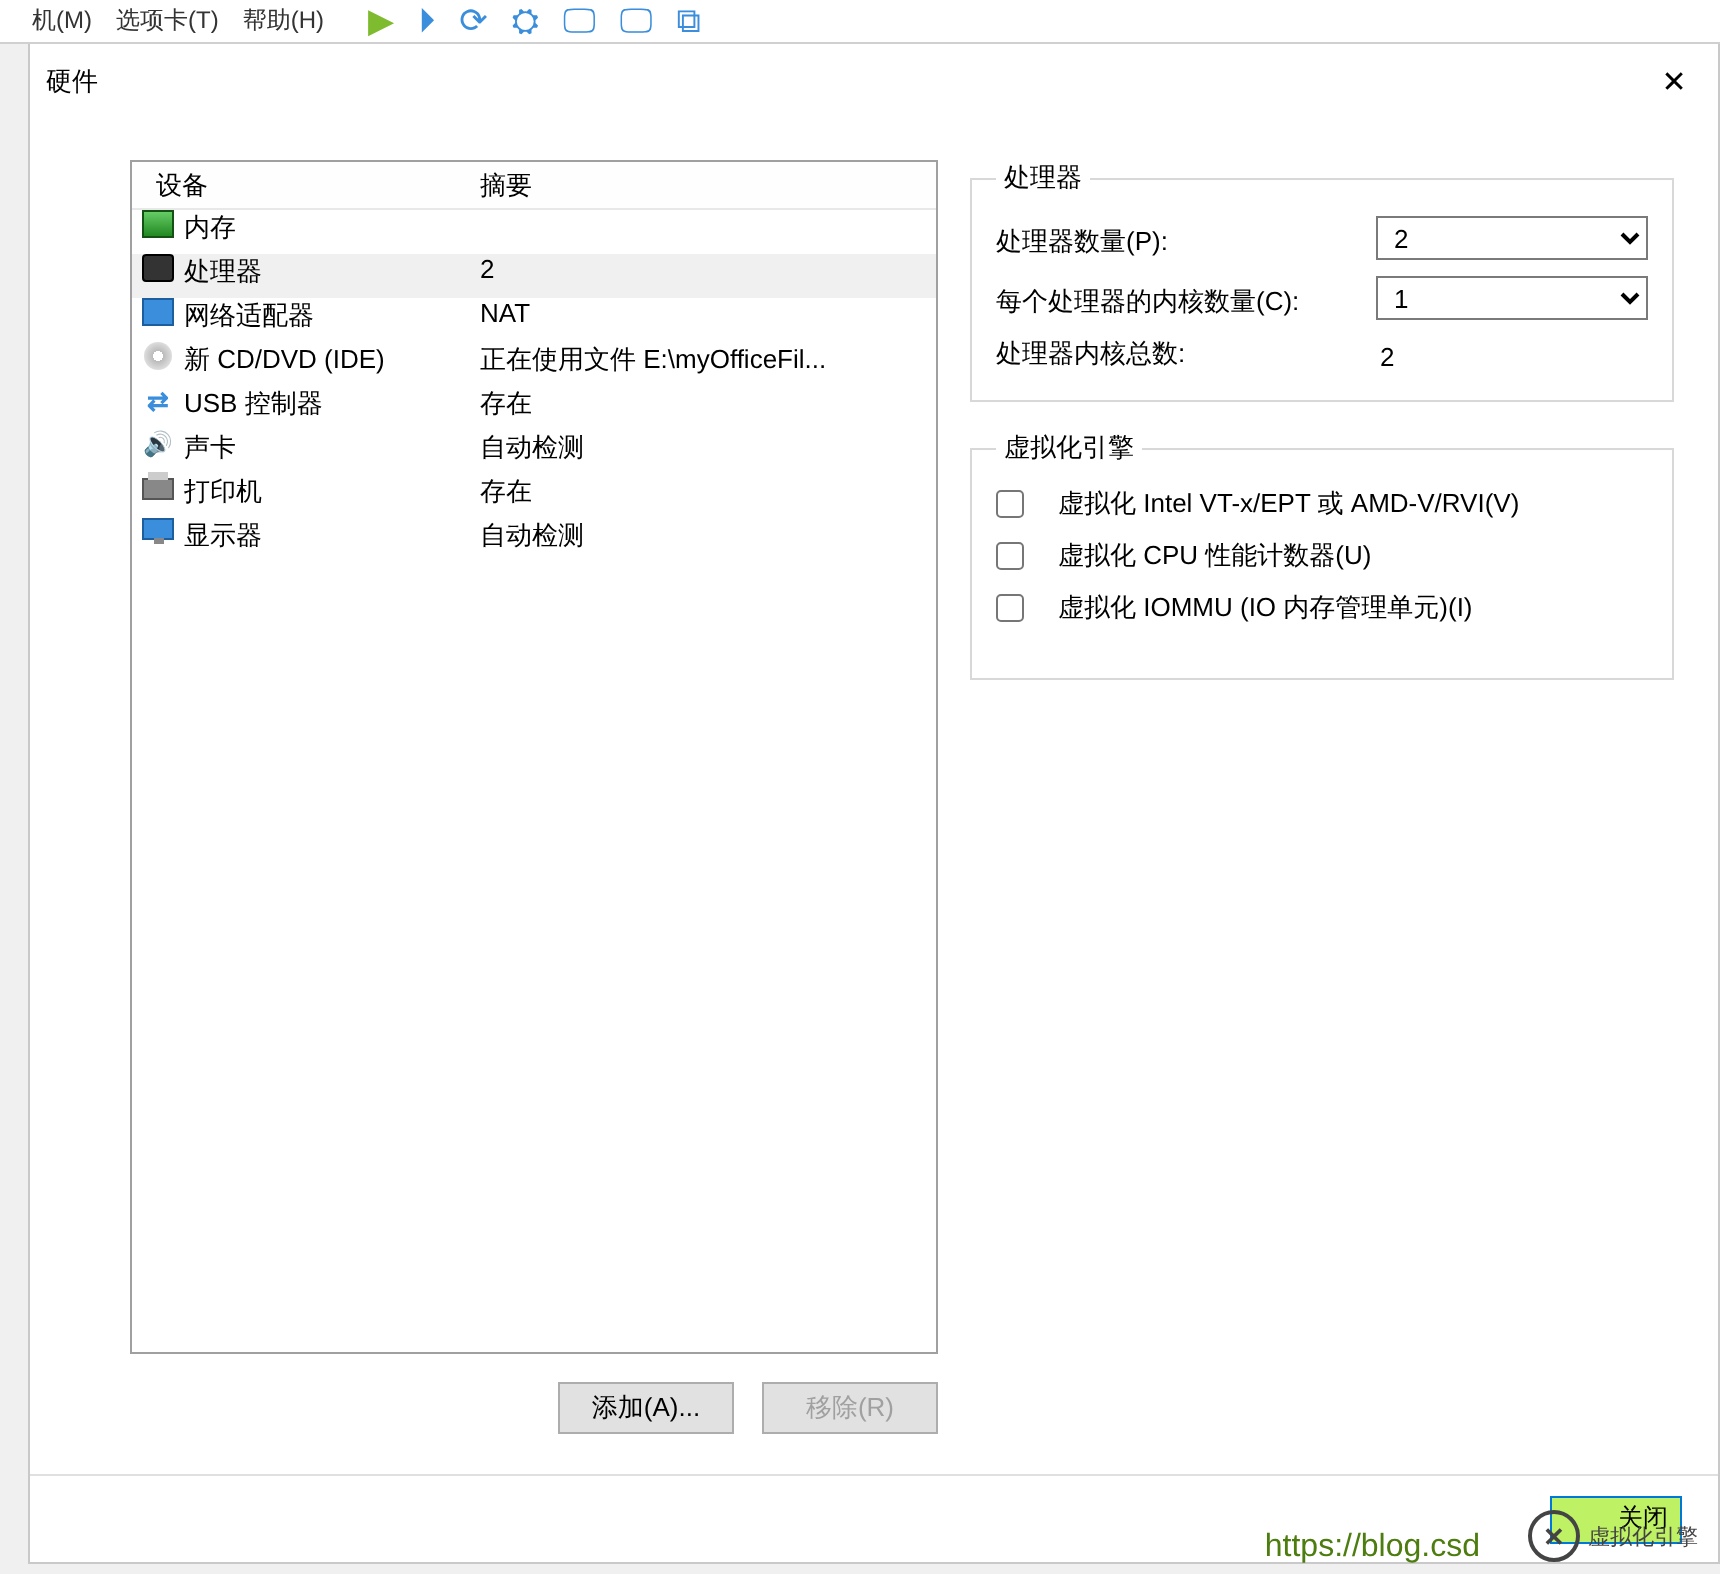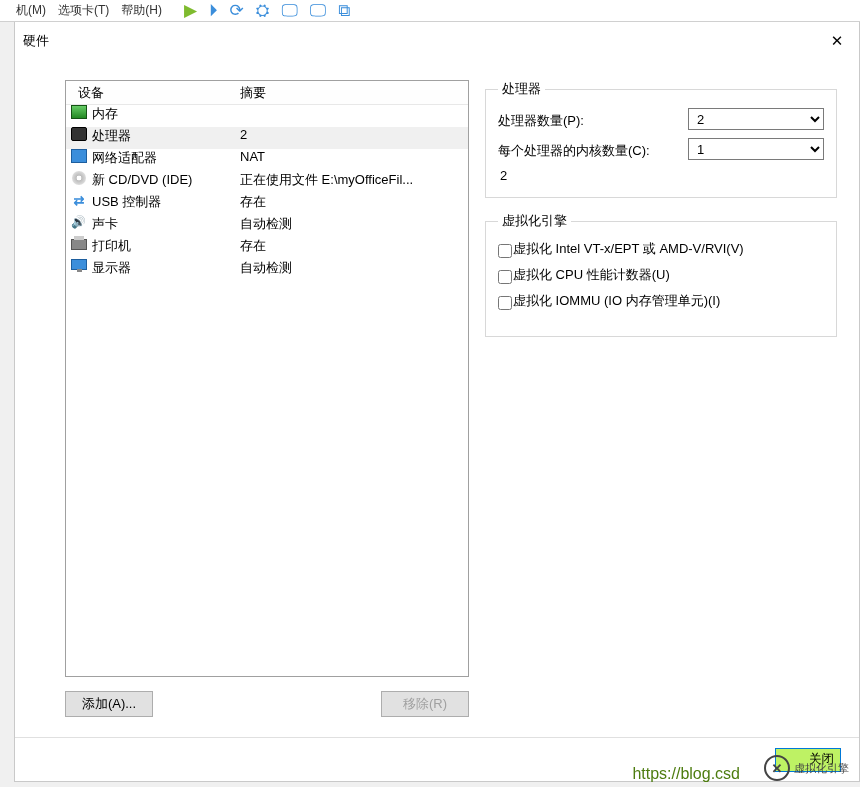--- a/index.html
+++ b/index.html
@@ -114,21 +114,22 @@
   }
   .dev-cell-sum {
     flex: 1;
     white-space: nowrap;
     overflow: hidden;
     text-overflow: ellipsis;
     padding-right: 6px;
   }
   .dev-buttons {
     display: flex;
-    justify-content: space-between;
+    justify-content: flex-end;
+    gap: 14px;
     margin-top: 14px;
   }
   .btn {
     min-width: 88px;
     height: 26px;
     border: 1px solid #adadad;
     background: #e1e1e1;
     font-size: 13px;
     font-family: inherit;
     cursor: pointer;
@@ -165,22 +166,22 @@
     height: 22px;
     border: 1px solid #7a7a7a;
     background: #fff;
     font-family: inherit;
     font-size: 13px;
     padding-left: 4px;
   }
   .static-value { padding-left: 2px; }
   .check-row {
     display: flex;
-    align-items: flex-end;
-    gap: 1px;
+    align-items: center;
+    gap: 17px;
     margin-bottom: 8px;
     font-size: 13px;
   }
   .check-row input[type=checkbox] {
     width: 14px;
     height: 14px;
     margin: 0;
   }
   .dialog-footer {
     height: 44px;
@@ -356,20 +357,21 @@
           </div>
           <div class="field-row">
             <div class="field-label">每个处理器的内核数量(C):</div>
             <div class="field-control">
               <select class="drop">
                 <option selected="">1</option>
               </select>
             </div>
           </div>
           <div class="field-row" style="margin-bottom:0">
+            <div class="field-label">处理器内核总数:</div>
             <div class="field-control static-value">2</div>
           </div>
         </fieldset>
 
         <fieldset>
           <legend>虚拟化引擎</legend>
           <label class="check-row">
             <input type="checkbox" style="">
             <span>虚拟化 Intel VT-x/EPT 或 AMD-V/RVI(V)</span>
           </label>

